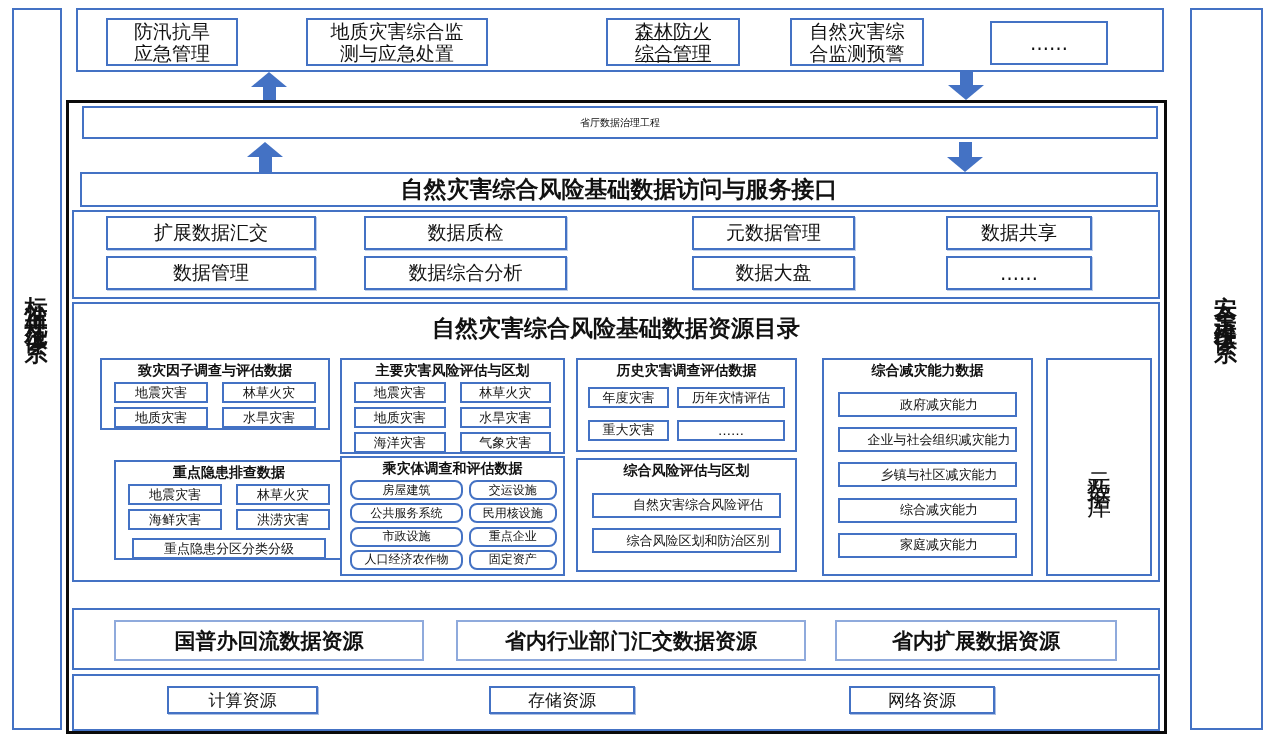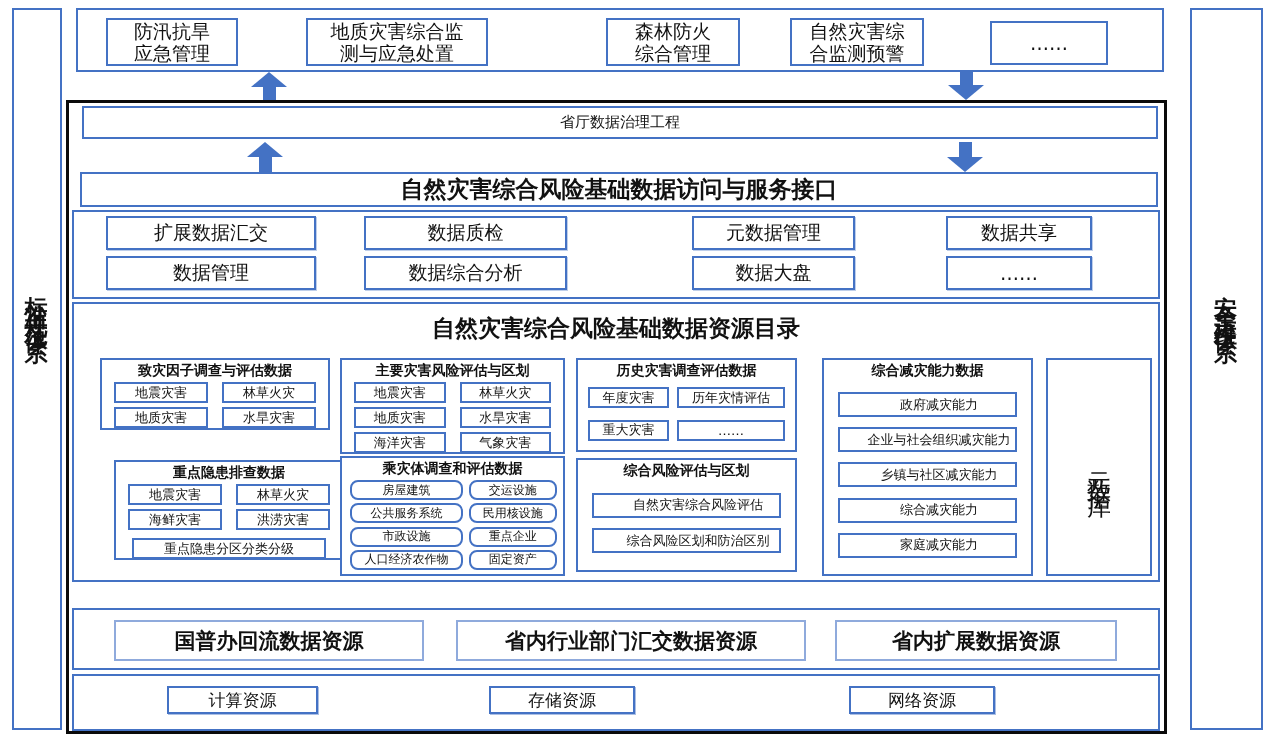--- a/index.html
+++ b/index.html
@@ -27,21 +27,21 @@
     border-bottom:15px solid #4472C4;}
   .arrow .head-down{width:0;height:0;border-left:18px solid transparent;border-right:18px solid transparent;
     border-top:15px solid #4472C4;}
   .arrow .stem{width:13px;height:13px;background:#4472C4;}
 
   
   .main-box{position:absolute;left:66px;top:100px;width:1101px;height:634px;
     border:3px solid #0a0a0a;box-sizing:border-box;background:#fff;}
 
   .gov-bar{position:absolute;left:13px;top:3px;width:1076px;height:33px;border:2px solid #4472C4;
-    box-sizing:border-box;display:flex;align-items:center;justify-content:center;font-size:15px;}
+    box-sizing:border-box;display:flex;align-items:center;justify-content:center;font-size:10px;}
   .interface-bar{position:absolute;left:11px;top:69px;width:1078px;height:35px;border:2px solid #4472C4;
     box-sizing:border-box;display:flex;align-items:center;justify-content:center;
     font-size:23px;font-weight:600;}
 
   .services-box{position:absolute;left:3px;top:107px;width:1088px;height:89px;border:2px solid #4472C4;
     box-sizing:border-box;background:#fff;}
   .service-box{position:absolute;border:2px solid #4472C4;box-sizing:border-box;height:34px;
     display:flex;align-items:center;justify-content:center;font-size:19px;font-weight:500;
     background:#fff;box-shadow:1px 1px 0 rgba(68,114,196,.35);}
 
@@ -93,21 +93,21 @@
 
   <div class="top-apps">
     <div class="app-box" style="left:28px;top:8px;width:132px;height:48px;">
       <span>防汛抗旱</span>
       <span>应急管理</span>
     </div>
     <div class="app-box" style="left:228px;top:8px;width:182px;height:48px;">
       <span>地质灾害综合监</span>
       <span>测与应急处置</span>
     </div>
-    <div class="app-box" style="left:528px;top:8px;width:134px;height:48px;">
+    <div class="app-box" style="left:528px;top:8px;width:134px;height:48px;text-decoration:underline;">
       <span>森林防火</span>
       <span>综合管理</span>
     </div>
     <div class="app-box" style="left:712px;top:8px;width:134px;height:48px;">
       <span>自然灾害综</span>
       <span>合监测预警</span>
     </div>
     <div class="app-box" style="left:912px;top:11px;width:118px;height:44px;">
       <span>……</span>
     </div>

